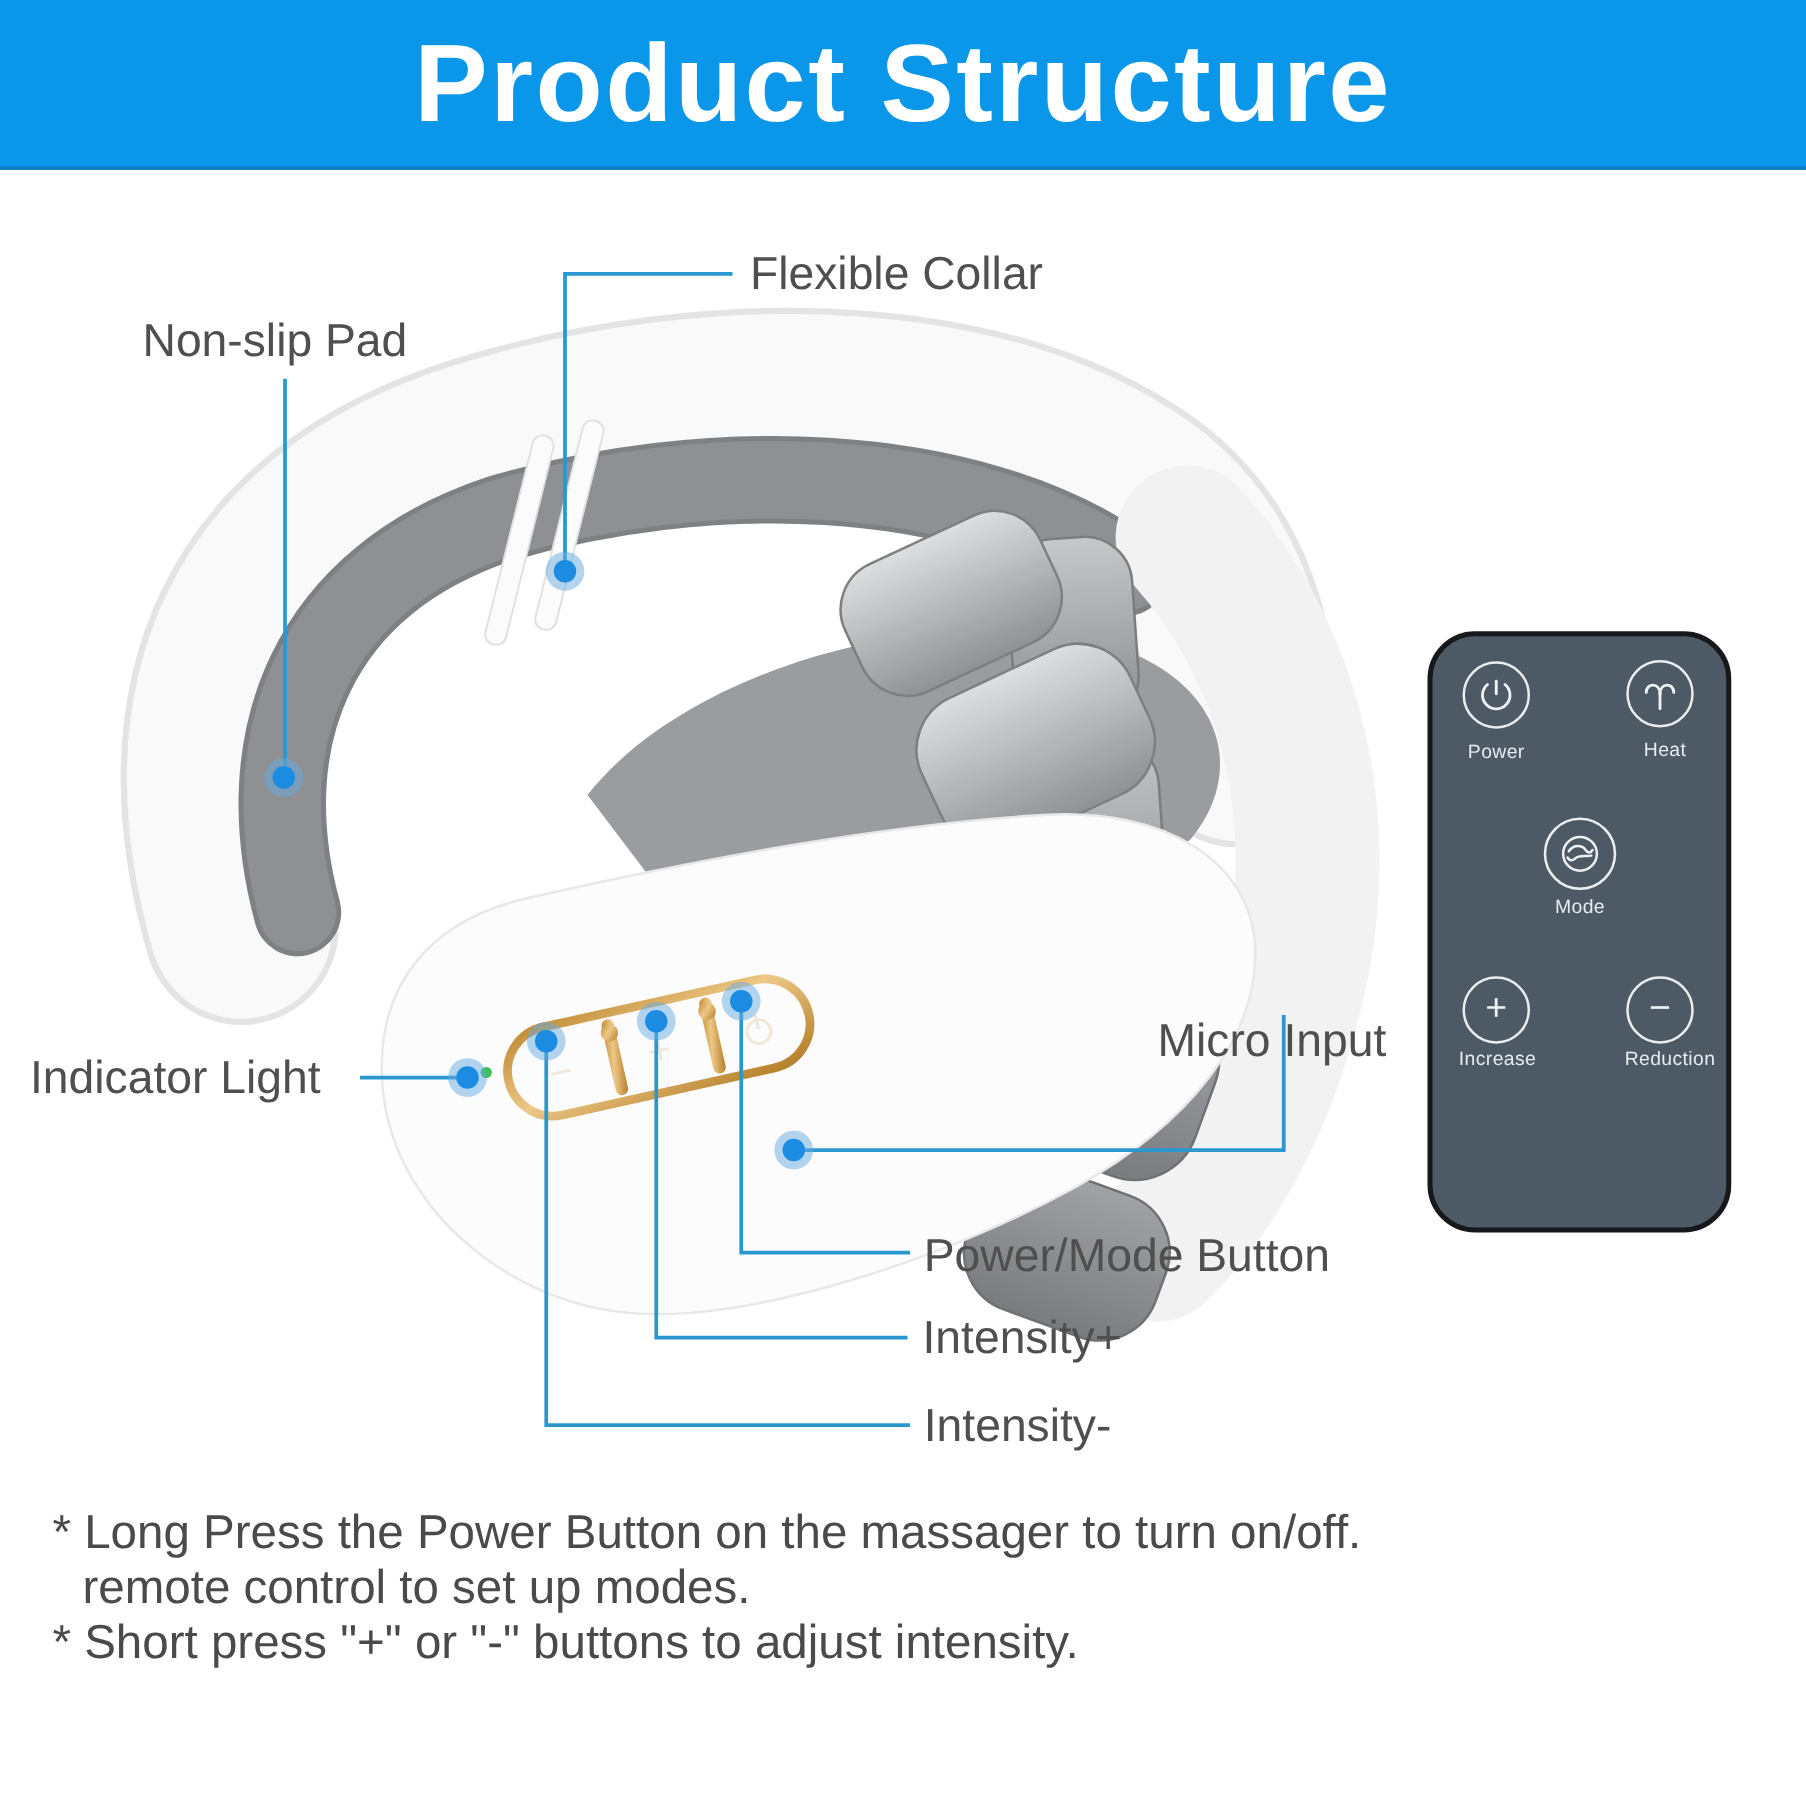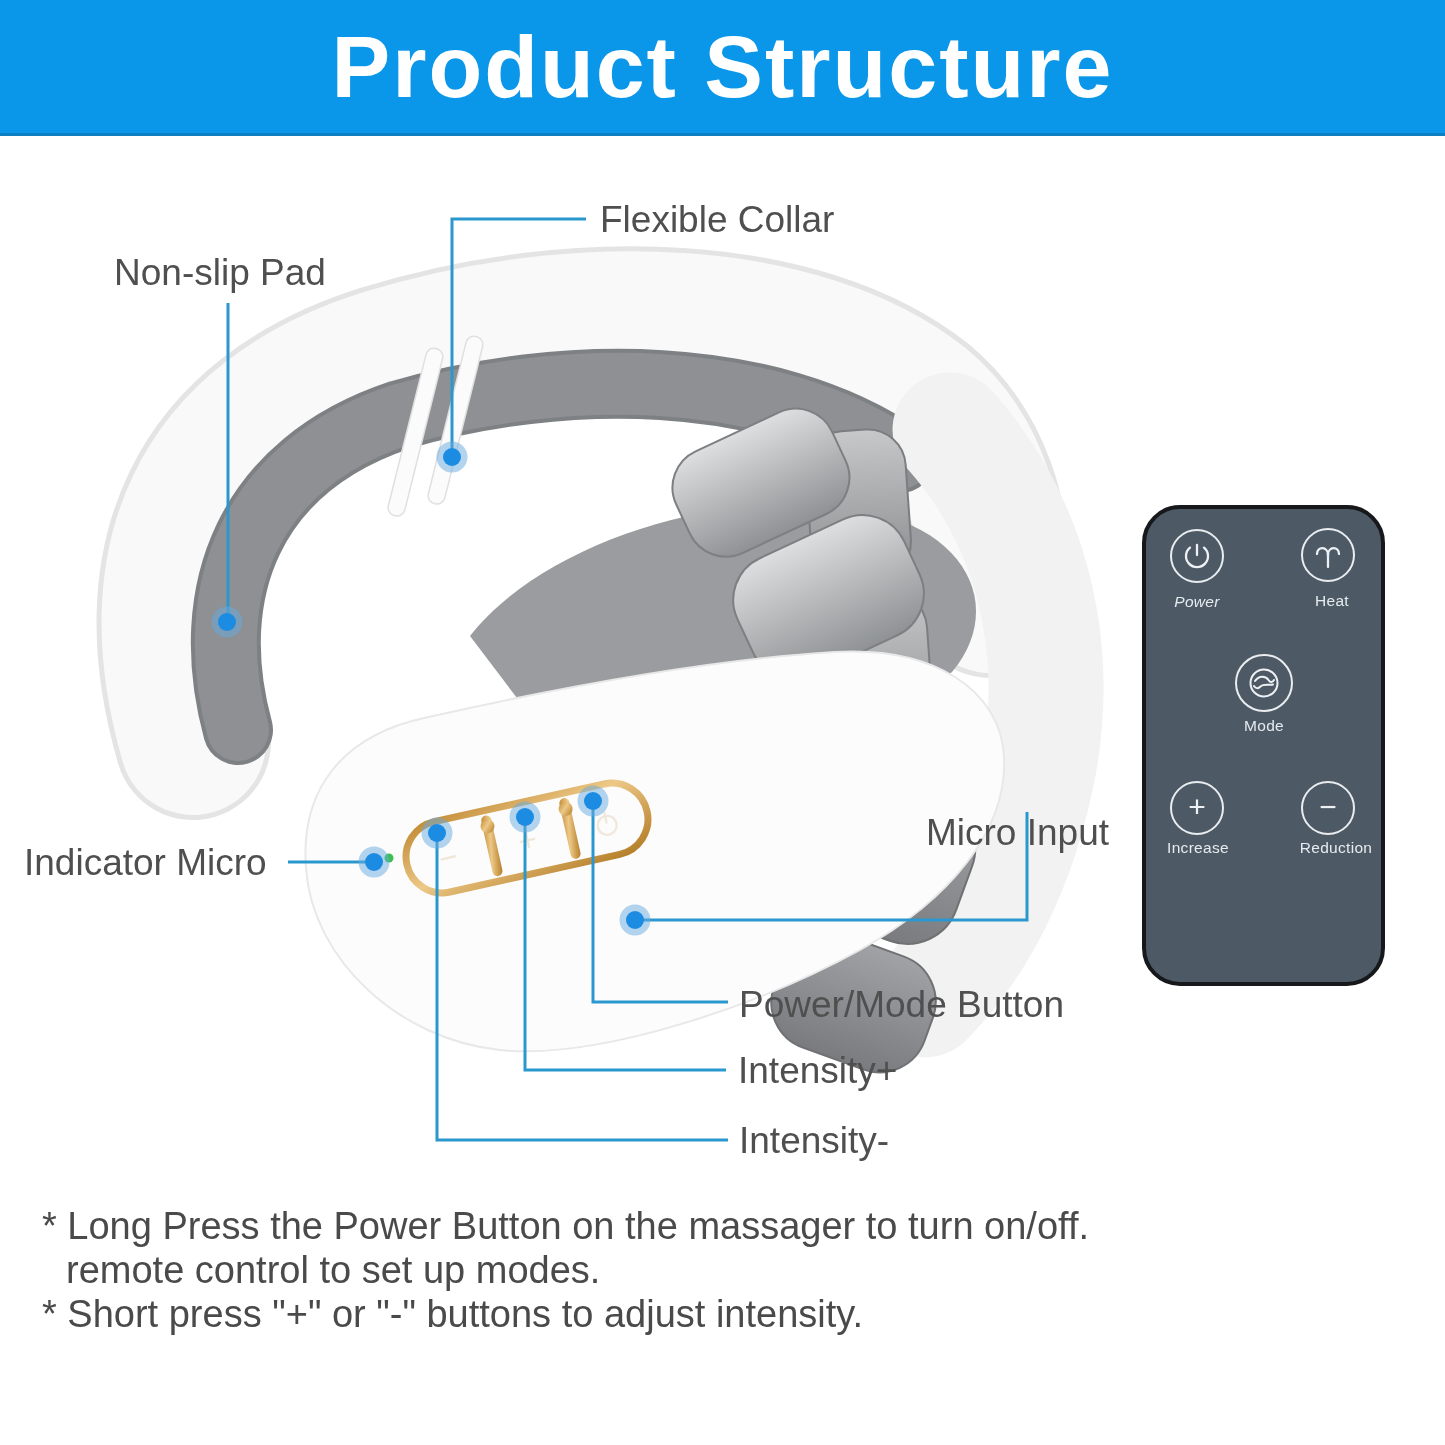--- a/index.html
+++ b/index.html
@@ -162,35 +162,35 @@
         </g>
       <g>
           <circle cx="635" cy="920" r="15.5" fill="#65a9e0" opacity="0.5"></circle>
           <circle cx="635" cy="920" r="9" fill="#1b8ce2"></circle>
         </g>
     </g>
   </svg>
 
   <div class="callout-label" style="left:600px;top:219px;">Flexible Collar</div>
   <div class="callout-label" style="left:114px;top:272px;">Non-slip Pad</div>
-  <div class="callout-label" style="left:24px;top:862px;">Indicator Micro</div>
+  <div class="callout-label" style="left:24px;top:862px;">Indicator Light</div>
   <div class="callout-label" style="left:926px;top:789px;margin-top:43px;">Micro Input</div>
   <div class="callout-label" style="left:739px;top:1004px;">Power/Mode Button</div>
   <div class="callout-label" style="left:738px;top:1070px;">Intensity+</div>
   <div class="callout-label" style="left:739px;top:1140px;">Intensity-</div>
 
   <div class="remote">
 
     <div class="rc-btn b54" style="left:24px;top:20px;">
       <svg class="rc-icon" width="34" height="34" viewBox="-17 -17 34 34" fill="none" stroke="#eef1f4" stroke-width="2.3" stroke-linecap="round">
         <path d="M 0 -11 L 0 -1"></path>
         <path d="M -7 -8.4 A 11 11 0 1 0 7 -8.4"></path>
       </svg>
     </div>
-    <div class="rc-label" style="left:51px;top:93px;font-style:italic;">Power</div>
+    <div class="rc-label" style="left:51px;top:93px;">Power</div>
 
     <div class="rc-btn b54" style="left:155px;top:19px;">
       <svg class="rc-icon" width="34" height="34" viewBox="-17 -17 34 34" fill="none" stroke="#eef1f4" stroke-width="2.3" stroke-linecap="round">
         <path d="M 0 12 L 0 0"></path>
         <path d="M 0 0 C 0 -9 -11 -9 -11 -1"></path>
         <path d="M 0 0 C 0 -9 11 -9 11 -1"></path>
       </svg>
     </div>
     <div class="rc-label" style="left:186px;top:92px;">Heat</div>
 

